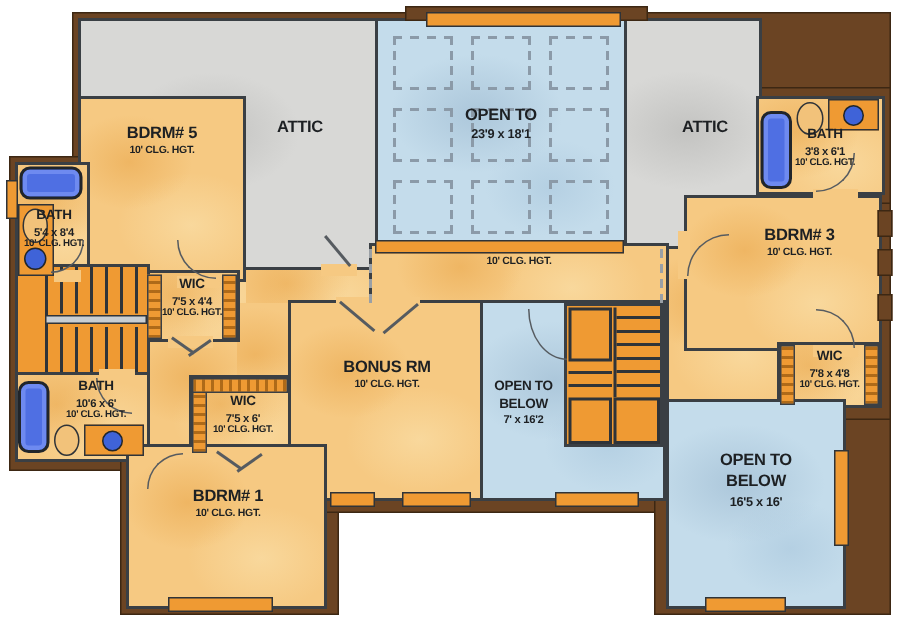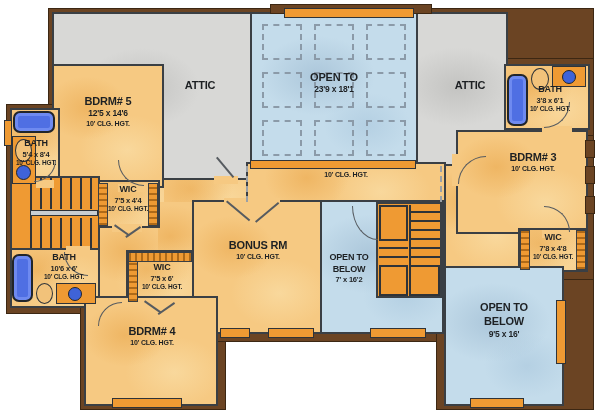--- a/index.html
+++ b/index.html
@@ -188,23 +188,22 @@
   <div class="gap" style="left:112px;top:224px;width:30px;height:8px;"></div>
   <div class="leaf" style="left:114px;top:226px;height:18px;transform:rotate(-55deg);"></div>
   <div class="leaf" style="left:140px;top:226px;height:18px;transform:rotate(55deg);"></div>
 
   <div class="gap" style="left:36px;top:180px;width:18px;height:8px;"></div>
   <div class="arc" style="left:34px;top:160px;width:22px;height:22px;border-right:1.5px solid #565b60;border-bottom:1.5px solid #565b60;border-bottom-right-radius:100% 100%;"></div>
 
   <div class="dash-v" style="left:246px;top:166px;height:36px;"></div>
   <div class="dash-v" style="left:440px;top:166px;height:36px;"></div>
 
-  <div class="lbl" style="left:58px;top:94px;width:100px;text-align:center;">
+  <div class="lbl" style="left:58px;top:82px;width:100px;text-align:center;">
     <div class="nm">BDRM# 5</div>
-    <div class="dm">12'5 x 14'6</div>
     <div class="cl">10' CLG. HGT.</div>
   </div>
 
   <div class="lbl" style="left:168px;top:78px;width:64px;">
     <div class="nm">ATTIC</div>
   </div>
 
   <div class="lbl" style="left:288px;top:70px;width:92px;">
     <div class="nm">OPEN TO</div>
     <div class="dm">23'9 x 18'1</div>
@@ -264,23 +263,23 @@
     <div class="cl">10' CLG. HGT.</div>
   </div>
 
   <div class="lbl sm" style="left:134px;top:262px;width:56px;">
     <div class="nm">WIC</div>
     <div class="dm">7'5 x 6'</div>
     <div class="cl">10' CLG. HGT.</div>
   </div>
 
   <div class="lbl" style="left:96px;top:324px;width:112px;">
-    <div class="nm">BDRM# 4</div>
+    <div class="nm">BDRM# 1</div>
     <div class="cl">10' CLG. HGT.</div>
   </div>
 
   <div class="lbl" style="left:466px;top:300px;width:76px;">
     <div class="nm">OPEN TO</div>
     <div class="nm">BELOW</div>
-    <div class="dm">9'5 x 16'</div>
+    <div class="dm">16'5 x 16'</div>
   </div>
 
 </div>
 
 </body></html>

